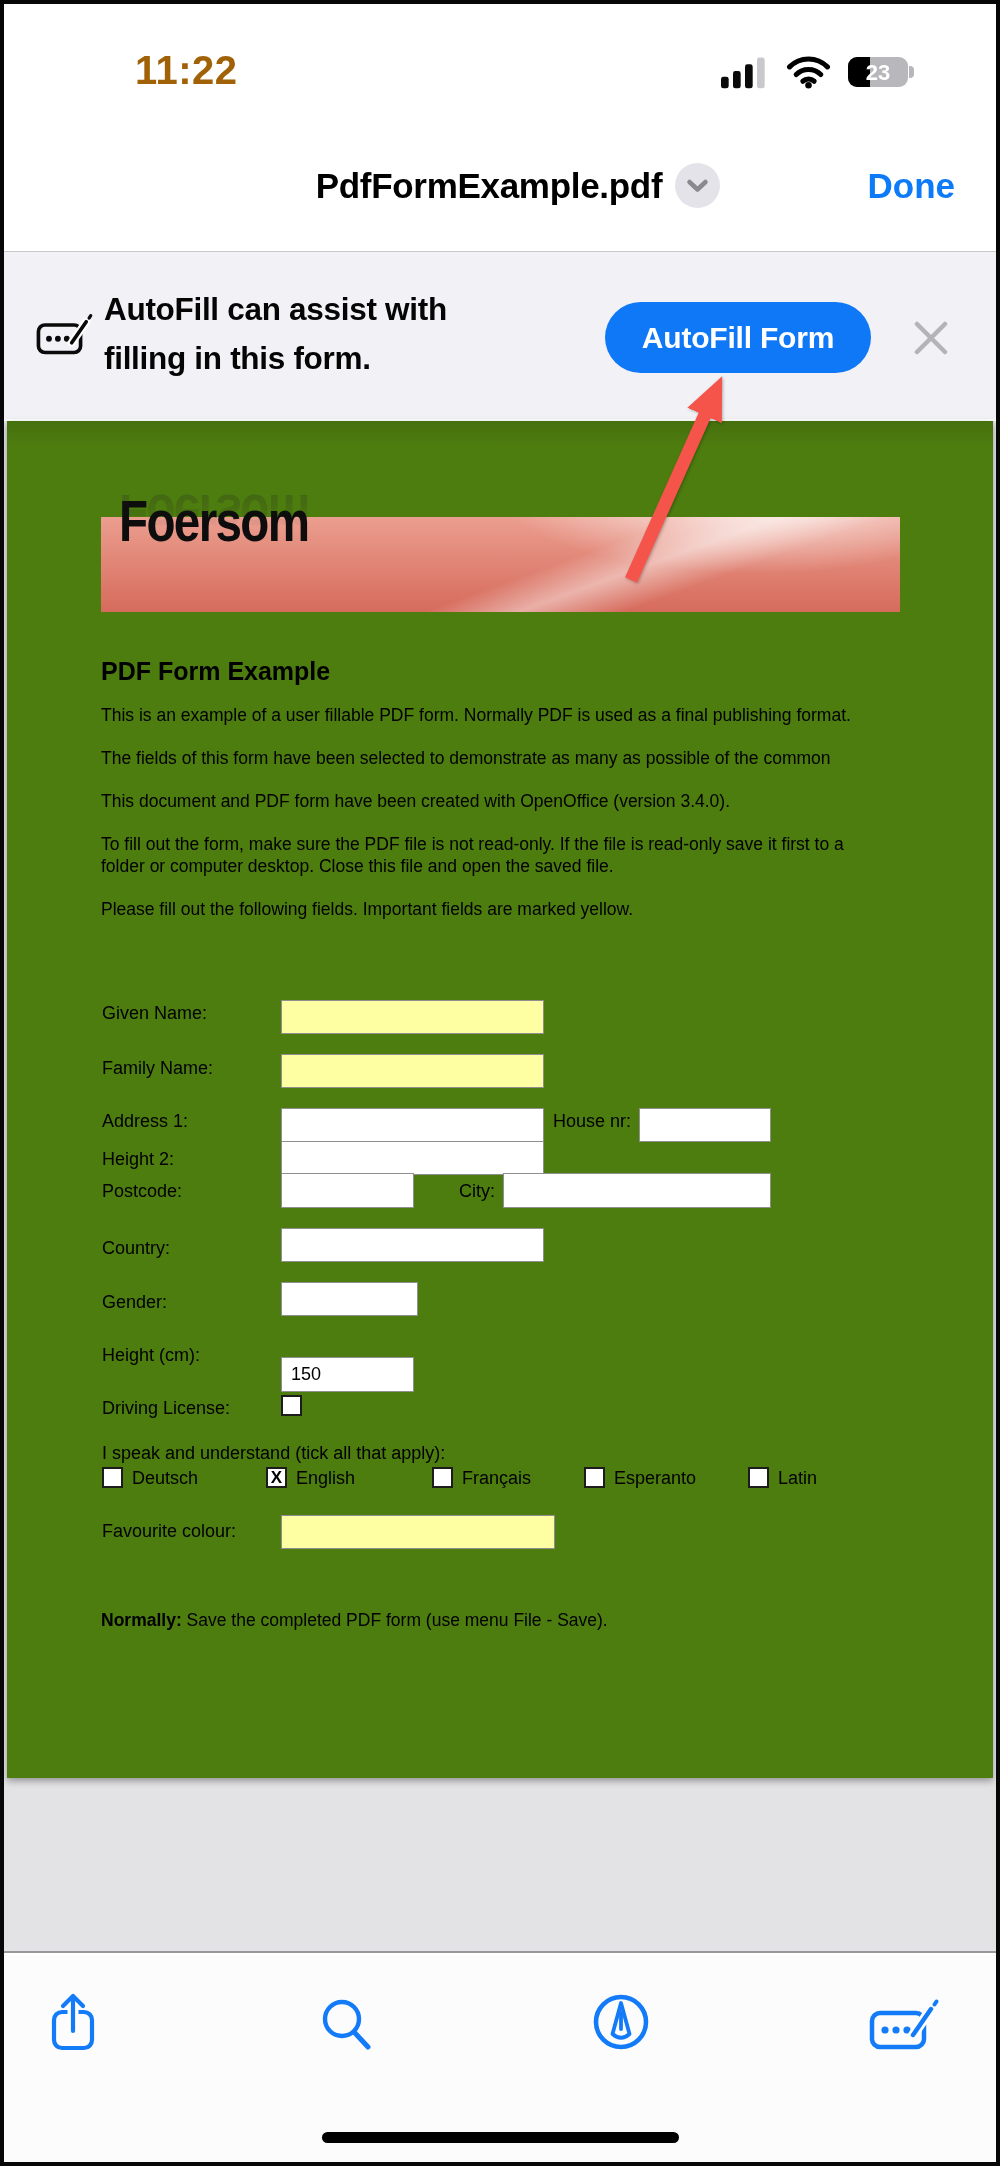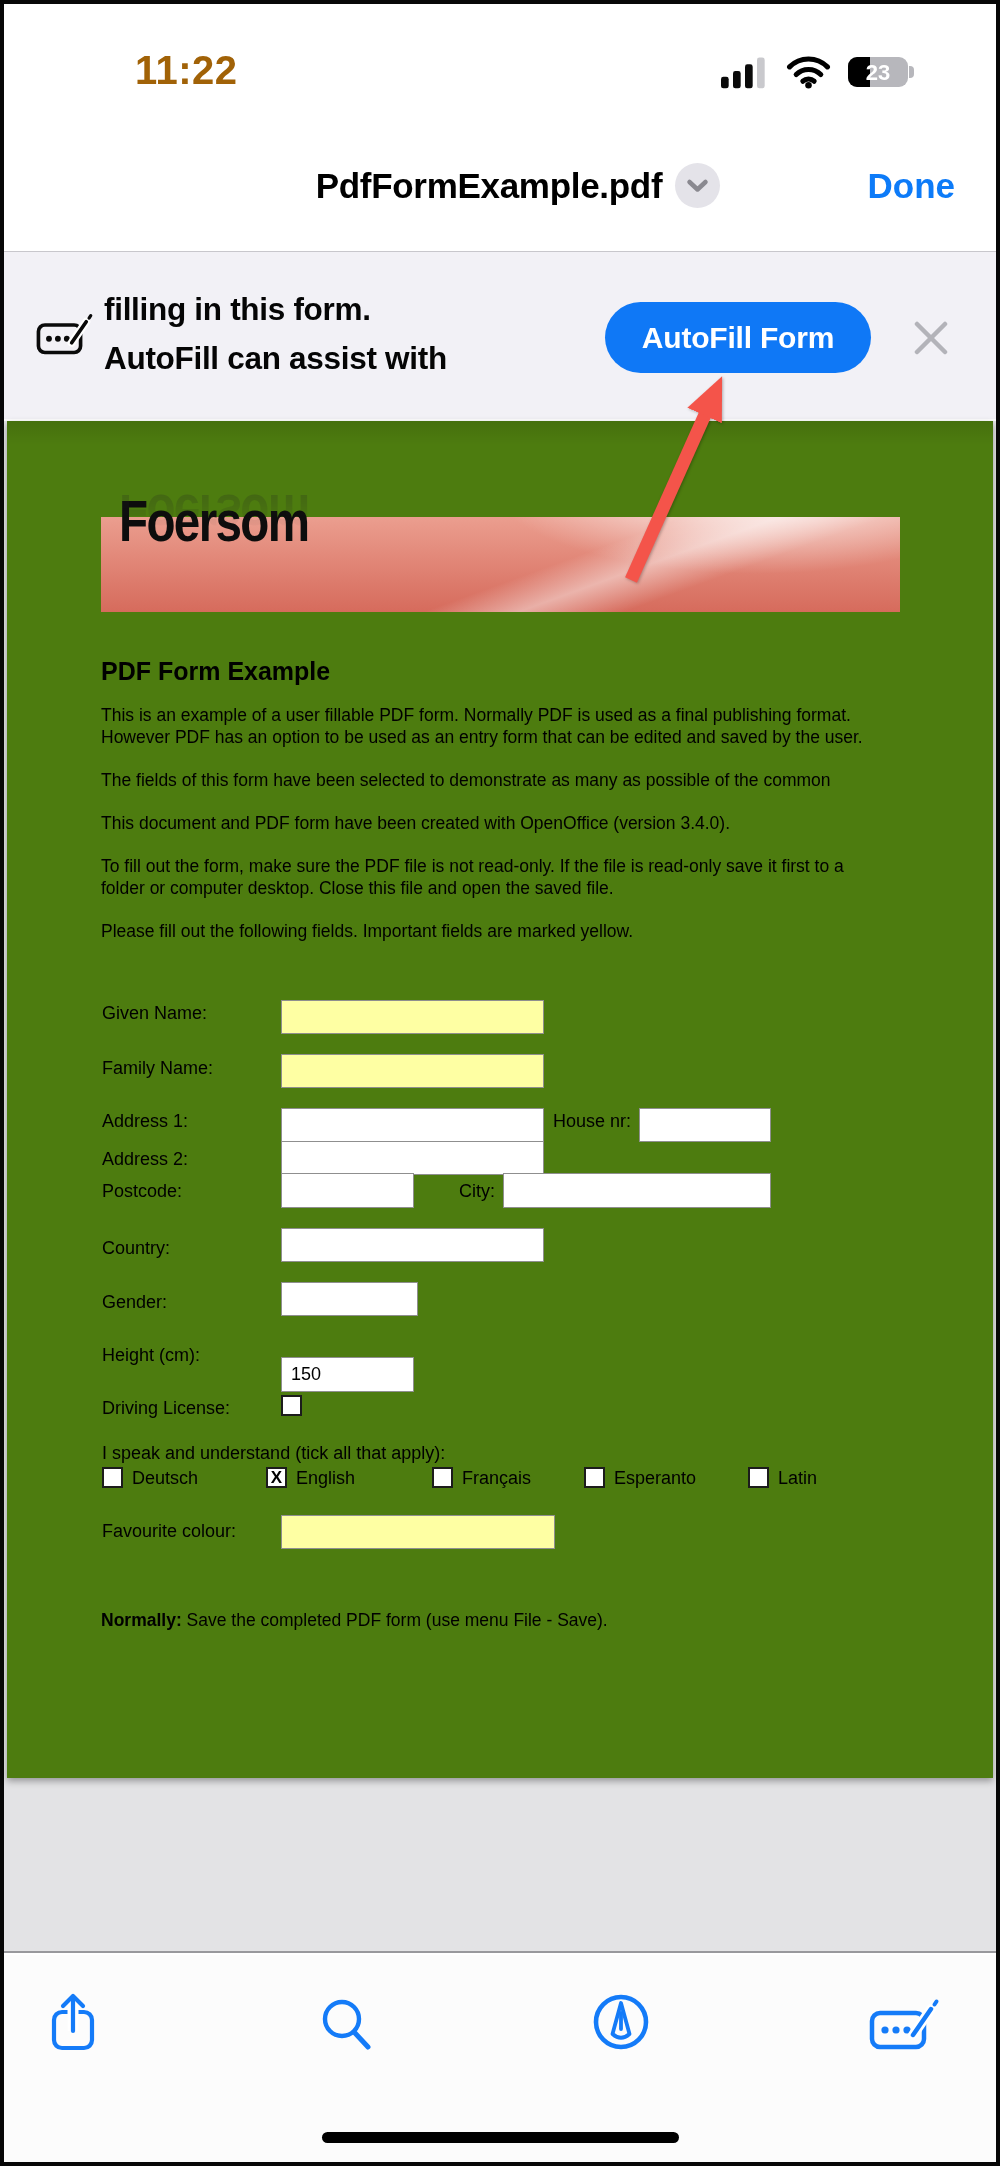--- a/index.html
+++ b/index.html
@@ -113,42 +113,41 @@
     <svg class="banner-icon" width="60" height="47" viewBox="0 0 74 58">
       <rect x="3" y="16" width="52" height="34" rx="8" stroke="#0a0a0a" stroke-width="4.5" fill="none"></rect>
       <circle cx="16" cy="33" r="3.6" fill="#0a0a0a"></circle>
       <circle cx="27" cy="33" r="3.6" fill="#0a0a0a"></circle>
       <circle cx="38" cy="33" r="3.6" fill="#0a0a0a"></circle>
       <line x1="44" y1="38" x2="62" y2="12" stroke="#fff" stroke-width="10" stroke-linecap="round"></line>
       <line x1="44" y1="38" x2="62" y2="12" stroke="#0a0a0a" stroke-width="4.5" stroke-linecap="round"></line>
       <line x1="65.5" y1="7.5" x2="67.5" y2="4.5" stroke="#0a0a0a" stroke-width="4" stroke-linecap="round"></line>
     </svg>
     <div class="banner-text">
+      <div>AutoFill can assist with</div>
       <div>filling in this form.</div>
-      <div>AutoFill can assist with</div>
     </div>
     <button class="autofill-btn">AutoFill Form</button>
     <svg class="close-x" width="36" height="34" viewBox="0 0 36 34">
       <line x1="4" y1="3" x2="32" y2="31" stroke="#b3b3b9" stroke-width="4.5" stroke-linecap="round"></line>
       <line x1="32" y1="3" x2="4" y2="31" stroke="#b3b3b9" stroke-width="4.5" stroke-linecap="round"></line>
     </svg>
   </div>
 
   <div class="doc-area">
     <div class="pdf-page">
       <div class="logo-band"></div>
       <div class="logo-text">Foersom</div>
       <div class="logo-reflection">Foersom</div>
 
       <div class="pdf-heading">PDF Form Example</div>
 
       <div class="pdf-paras">
         <p>
           <span class="pline" style="display:block">This is an example of a user fillable PDF form. Normally PDF is used as a final publishing format.</span>
-          <span class="pline" style="display:block">However PDF has an option to be used as an entry form that can be edited and saved by the user.</span>
         </p>
         <p>
           <span class="pline" style="display:block">The fields of this form have been selected to demonstrate as many as possible of the common</span>
         </p>
         <p>
           <span class="pline" style="display:block">This document and PDF form have been created with OpenOffice (version 3.4.0).</span>
         </p>
         <p>
           <span class="pline" style="display:block">To fill out the form, make sure the PDF file is not read-only. If the file is read-only save it first to a</span>
           <span class="pline" style="display:block">folder or computer desktop. Close this file and open the saved file.</span>
@@ -162,21 +161,21 @@
       <div class="field yellow" style="left:274px;top:579px;width:263px;height:34px"></div>
 
       <div class="f-label" style="top:637px">Family Name:</div>
       <div class="field yellow" style="left:274px;top:633px;width:263px;height:34px"></div>
 
       <div class="f-label" style="top:690px">Address 1:</div>
       <div class="field" style="left:274px;top:687px;width:263px;height:34px"></div>
       <div class="f-label2" style="left:546px;top:690px">House nr:</div>
       <div class="field" style="left:632px;top:687px;width:132px;height:34px"></div>
 
-      <div class="f-label" style="top:728px">Address 2:</div>
+      <div class="f-label" style="top:728px">Height 2:</div>
       <div class="field" style="left:274px;top:719.5px;width:263px;height:34px"></div>
 
       <div class="f-label" style="top:760px">Postcode:</div>
       <div class="field" style="left:274px;top:752px;width:133px;height:35px"></div>
       <div class="f-label2" style="left:452px;top:760px">City:</div>
       <div class="field" style="left:496px;top:752px;width:268px;height:35px"></div>
 
       <div class="f-label" style="top:817px">Country:</div>
       <div class="field" style="left:274px;top:807px;width:263px;height:34px"></div>
 

